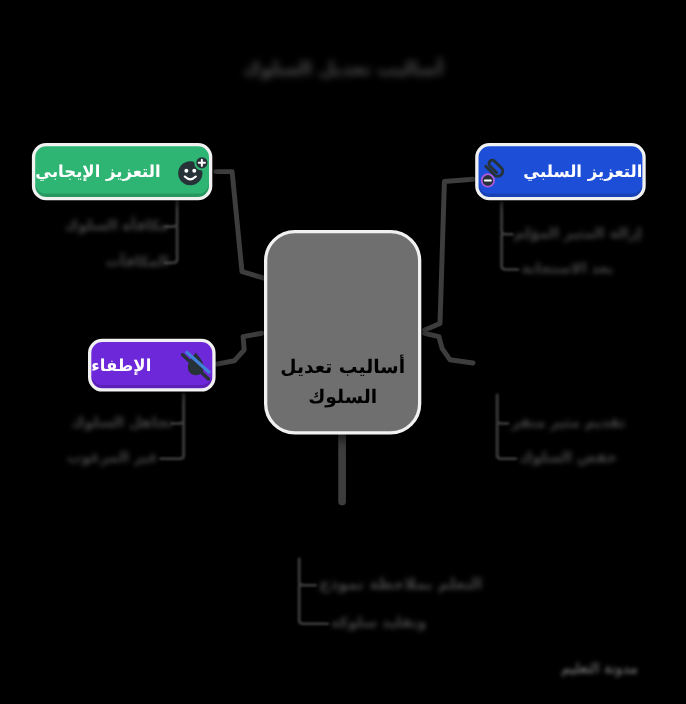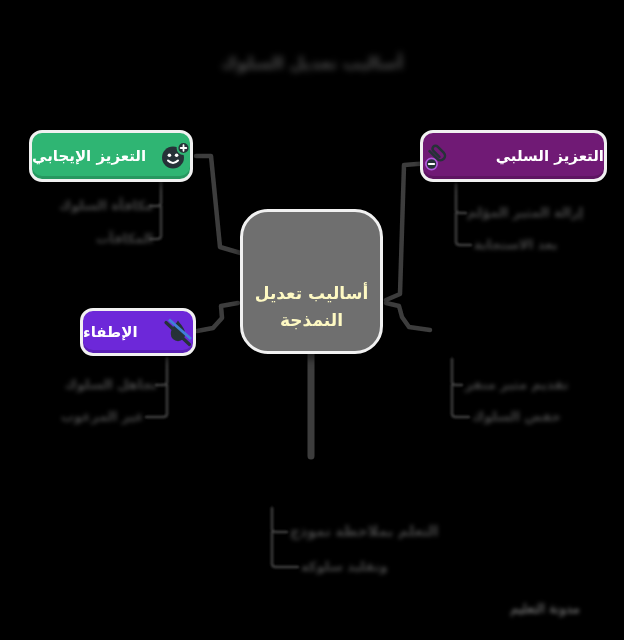--- a/index.html
+++ b/index.html
@@ -8,28 +8,28 @@
   svg.wires{position:absolute;left:0;top:0;pointer-events:none;}
 
   .node{position:absolute;display:flex;align-items:center;justify-content:space-between;gap:9px;
         border:3px solid #f1f1f1;border-radius:13px;color:#fff;font-weight:bold;font-size:15px;
         box-shadow:0 4px 7px rgba(0,0,0,.55), inset 0 -3px 0 rgba(0,0,0,.16);
         white-space:nowrap;box-sizing:border-box;cursor:pointer;}
   .node .lbl{line-height:1;}
   .node .ic{display:flex;align-items:center;justify-content:center;}
 
   .node-green {left:29px; top:130px; width:164px;height:52px;background:#2fb573;}
-  .node-purple{left:420px;top:130px; width:187px;height:52px;background:#701a75;}
+  .node-purple{left:432px;top:130px; width:155px;height:52px;background:#1d4ed8;}
   .node-blue  {left:80px; top:308px; width:116px;height:48px;background:#6d28d9;}
   .node-yellow{left:432px;top:308px; width:108px;height:49px;background:#e3c62b;}
   .node-red   {left:250px;top:458px; width:122px;height:48px;background:#e2544e;}
 
-  .center-node{position:absolute;left:240px;top:209px;width:143px;height:145px;
+  .center-node{position:absolute;left:240px;top:209px;width:143px;height:186px;
         background:#6f6f6f;border:3px solid #f1f1f1;border-radius:28px;box-sizing:border-box;
-        display:flex;align-items:flex-end;justify-content:center;color:#fef9c3;font-weight:bold;
+        display:flex;align-items:flex-end;justify-content:center;color:#000000;font-weight:bold;
         font-size:17px;text-align:center;line-height:1.55;padding-bottom:18px;
         box-shadow:0 5px 9px rgba(0,0,0,.55);cursor:pointer;}
 
   .blurred-title{position:absolute;left:212px;top:53px;width:200px;text-align:center;
         color:#4a4a4a;font-size:17px;font-weight:bold;filter:blur(3.2px);white-space:nowrap;}
   .sub-label{position:absolute;color:#464646;font-size:13px;font-weight:bold;
         filter:blur(2.3px);white-space:nowrap;line-height:1;cursor:pointer;}
   .watermark{position:absolute;left:486px;top:601px;width:118px;text-align:center;
         color:#8e8e8e;font-size:13px;filter:blur(2px);white-space:nowrap;}
 </style>
@@ -63,21 +63,21 @@
       <path d="M452,359 L452,382 Q452,385 456,385 L462,385 M452,385 L452,414 Q452,417 456,417 L469,417"></path>
       <path d="M272,508 L272,529 Q272,532 276,532 L287,532 M272,532 L272,564 Q272,567 276,567 L298,567"></path>
     </g>
   </svg>
 
   <div class="blurred-title" dir="rtl">أساليب تعديل السلوك</div>
 
   <div class="center-node">
     <span class="lbl" dir="rtl">
       <span>أساليب تعديل</span><br>
-      <span>النمذجة</span>
+      <span>السلوك</span>
     </span>
   </div>
 
   <div class="node node-green">
     <span class="lbl" dir="rtl">التعزيز الإيجابي</span>
     <span class="ic">
       <svg width="30" height="30" viewBox="0 0 30 30">
         <circle cx="13" cy="16.5" r="11" fill="#263238"></circle>
         <circle cx="9.4" cy="14.2" r="1.8" fill="#fff"></circle>
         <circle cx="16.6" cy="14.2" r="1.8" fill="#fff"></circle>

